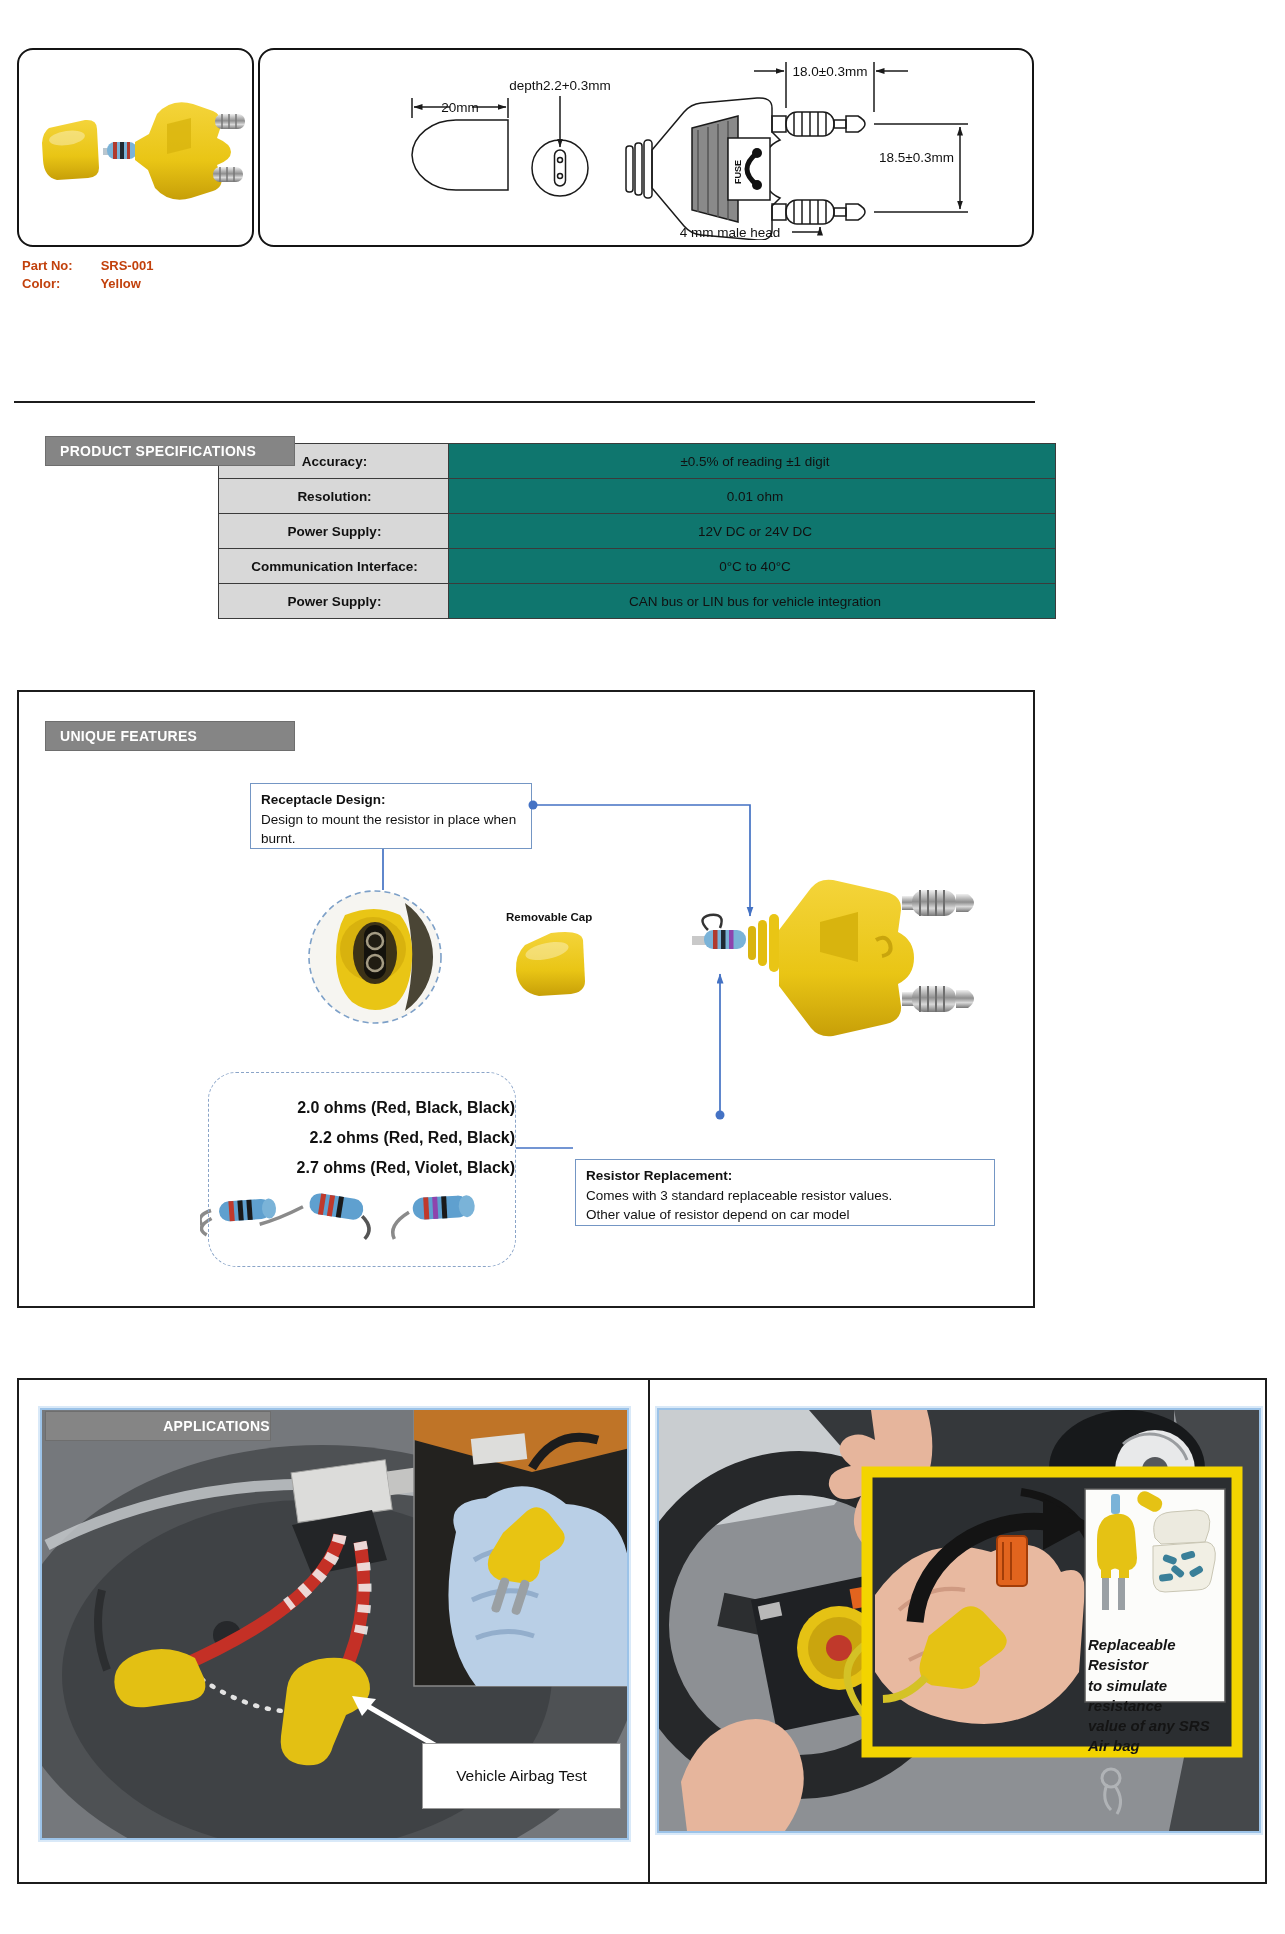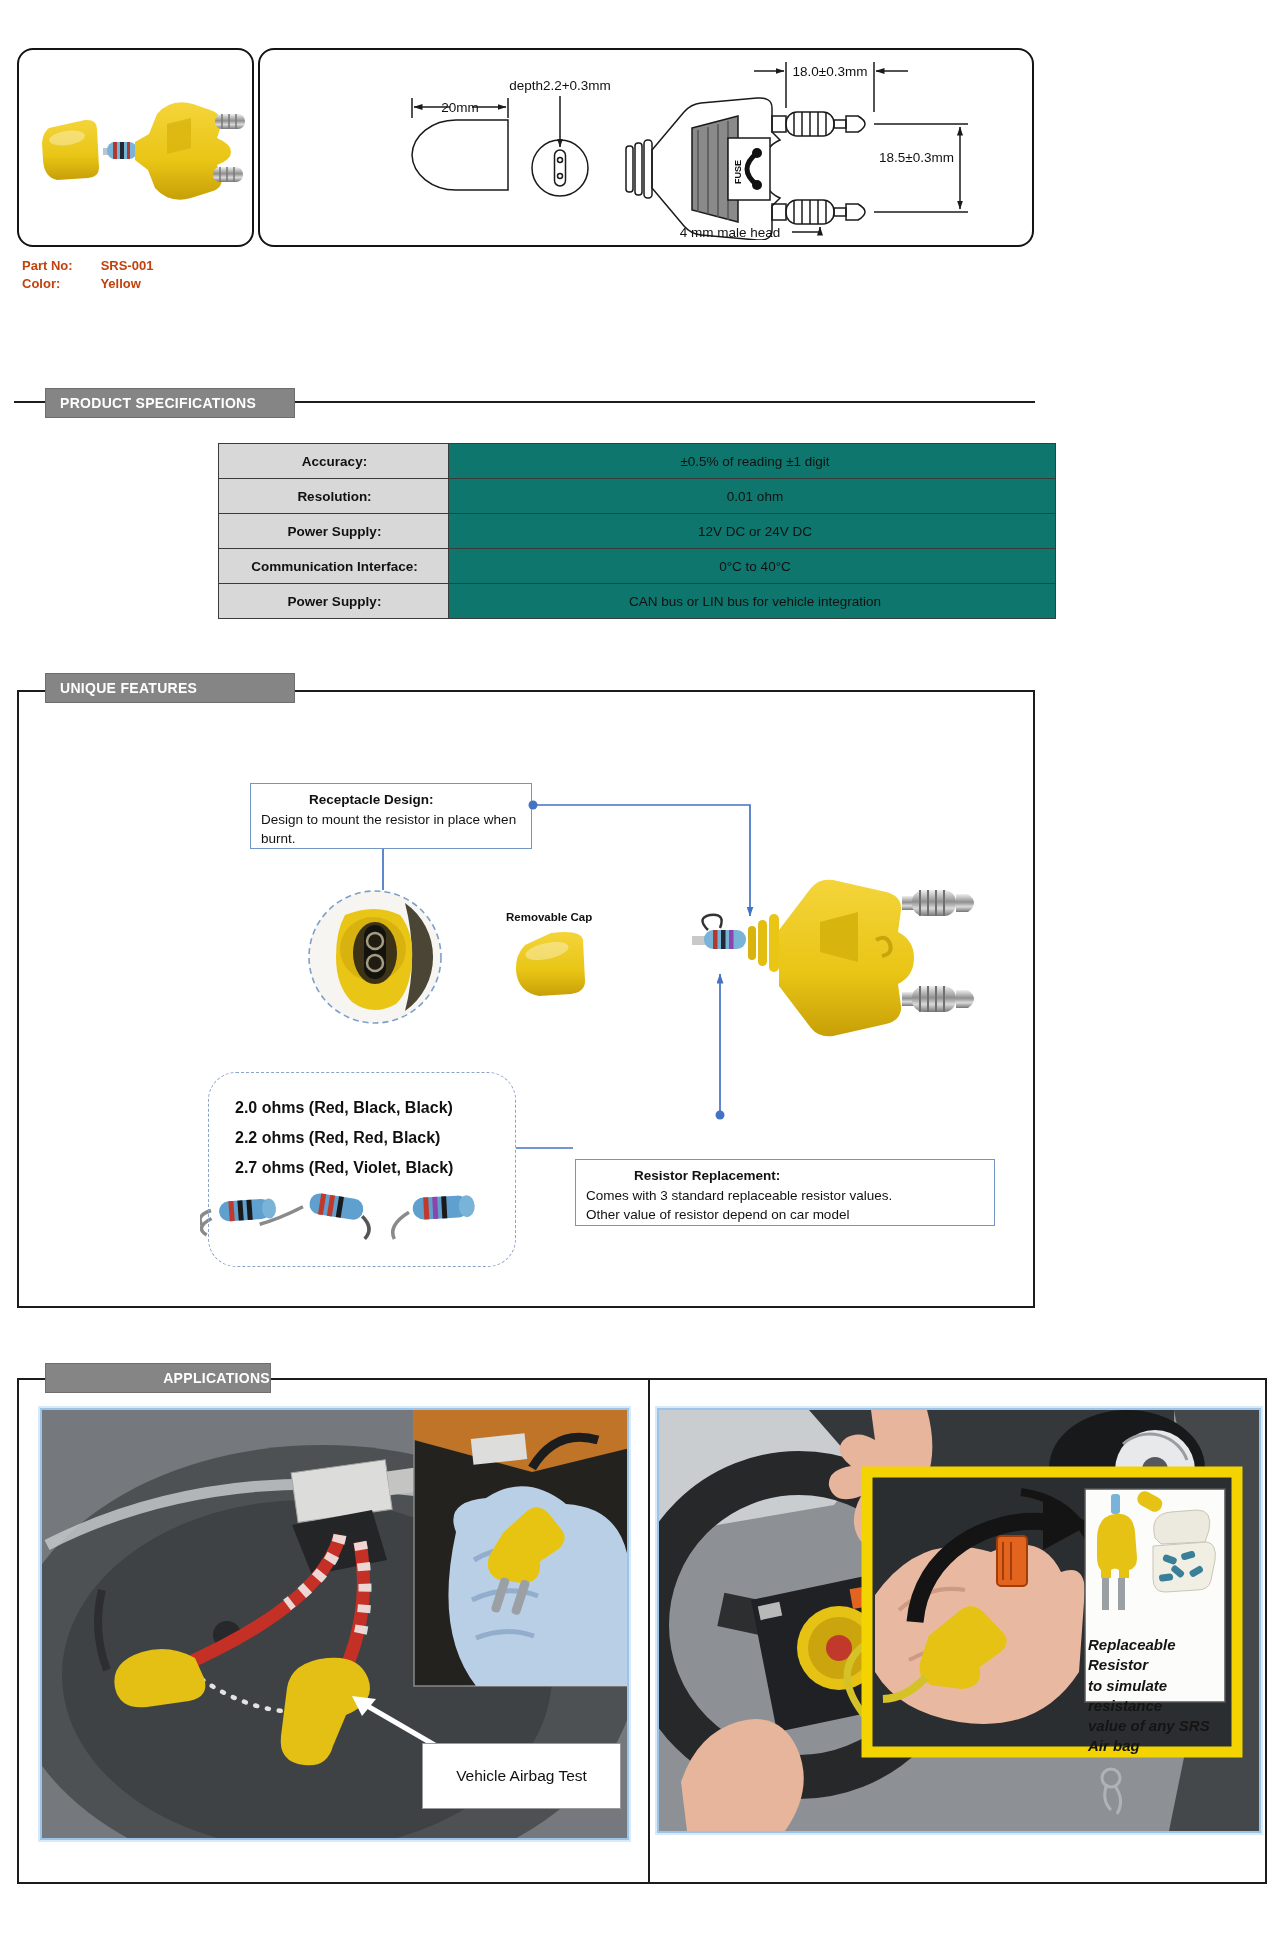--- a/index.html
+++ b/index.html
@@ -8,34 +8,34 @@
   .abs{position:absolute;}
   
   .photo-box{border:2.5px solid #141414;border-radius:16px;background:#fff;}
   
   .red-line{color:#c2410c;font-weight:bold;font-size:13px;}
   .red-line .lbl{display:inline-block;width:75px;}
   
   .rule{border-top:2.5px solid #1c1c1c;height:0;}
   .bar{background:#858585;border:1px solid #6e6e6e;color:#fff;font-weight:bold;
        font-size:14px;letter-spacing:.3px;line-height:28px;padding-left:14px;
-       box-sizing:border-box;z-index:6;}
+       box-sizing:border-box;z-index:6;margin-top:48px;}
   
   table.spec{border-collapse:collapse;table-layout:fixed;width:838px;font-size:13.5px;}
   table.spec td{border:1.6px solid #3b3b3b;height:35px;box-sizing:border-box;padding:0 8px 0 10px;text-align:center;}
   table.spec td.k{background:#d8d8d8;font-weight:bold;width:230px;}
   table.spec td.v{padding-left:14px;background:#0f766e;}
   
   .sec-box{border:2.5px solid #1c1c1c;background:#fff;box-sizing:border-box;}
   
   .callout{border:1.6px solid #7496c4;background:#fff;box-sizing:border-box;
            font-size:13.5px;line-height:1.45;padding:6px 10px;z-index:6;}
-  .callout b{display:block;margin-left:48px;}
+  .callout b{display:block;}
   .dashed-box{border:1.7px dashed #8aa4c8;border-radius:28px;box-sizing:border-box;z-index:2;}
-  .ohms{font-size:16px;font-weight:600;line-height:30px;padding:20px 0 0 26px;}
+  .ohms{font-size:16px;font-weight:600;line-height:30px;padding:20px 0 0 26px;text-align:right;}
   .cap-label{font-size:11.5px;font-weight:bold;text-align:center;}
   .overlay{pointer-events:none;z-index:7;}
   
   .photo-frame{border:2px solid #9cc3e8;box-shadow:0 0 0 2px #d9e9f8;background:#555;}
   .photo-caption{background:#fff;border:1.5px solid #999;display:flex;align-items:center;
                  justify-content:center;font-size:15.5px;z-index:8;}
   .inset-caption{font-style:italic;font-weight:600;font-size:15px;line-height:1.35;
                  color:#141414;z-index:8;}
   .inset-caption span{display:block;}
   svg text{font-family:"Liberation Sans", sans-serif;}

